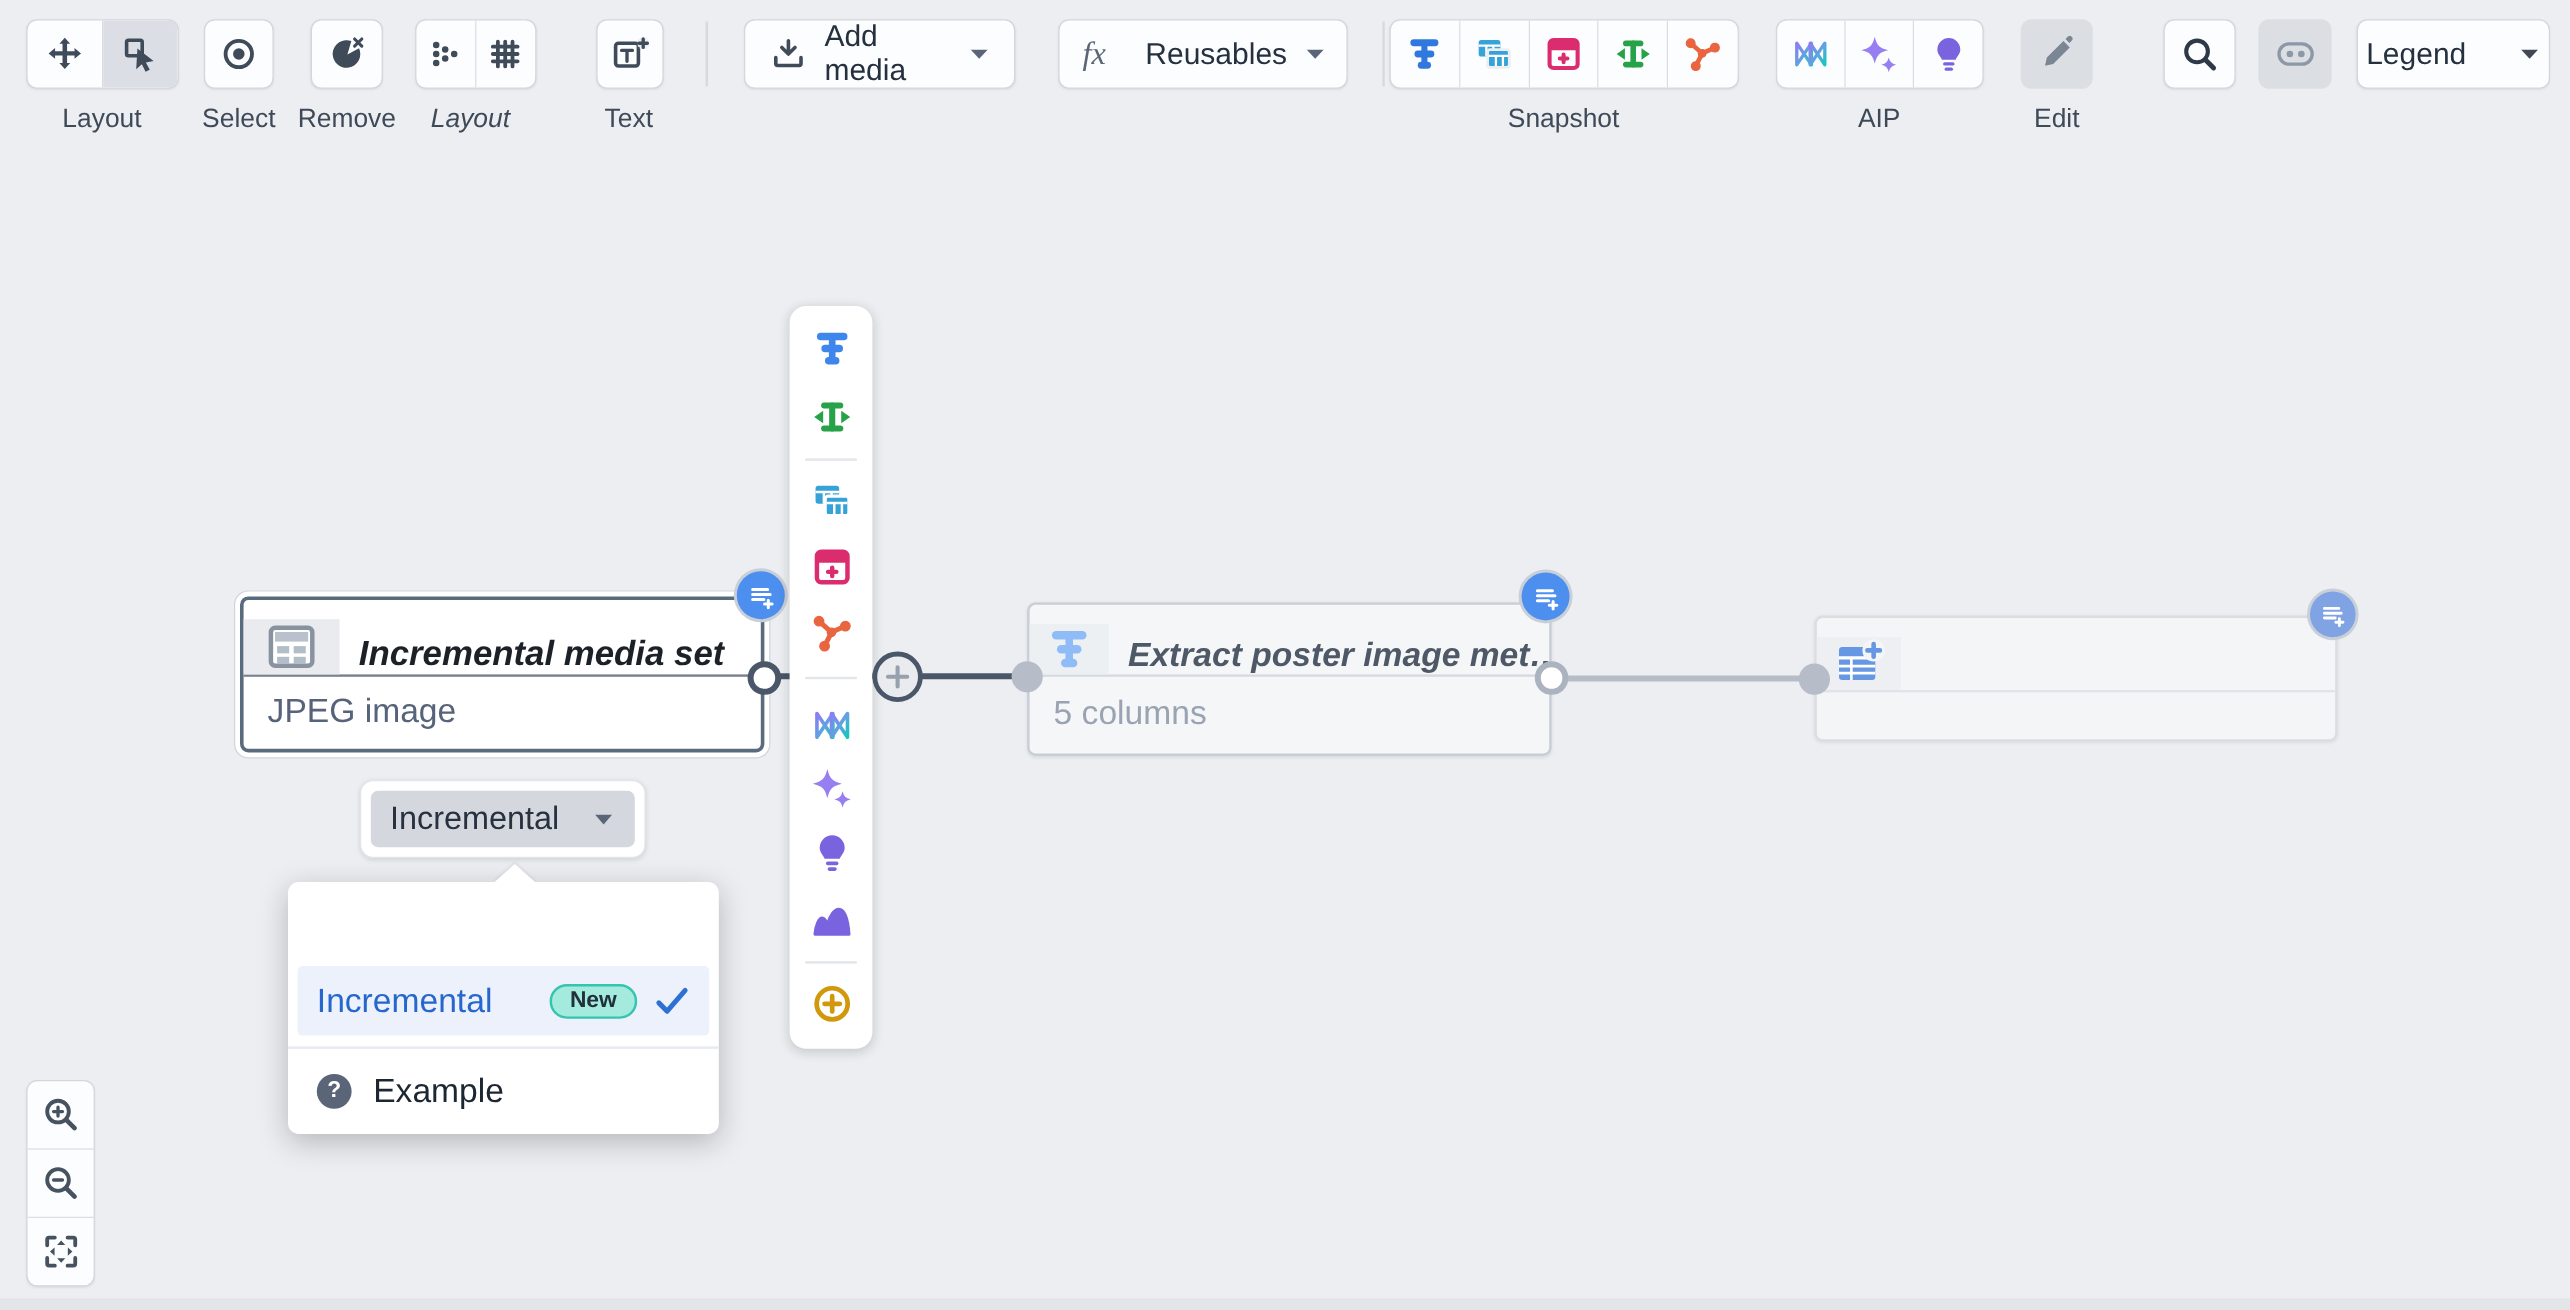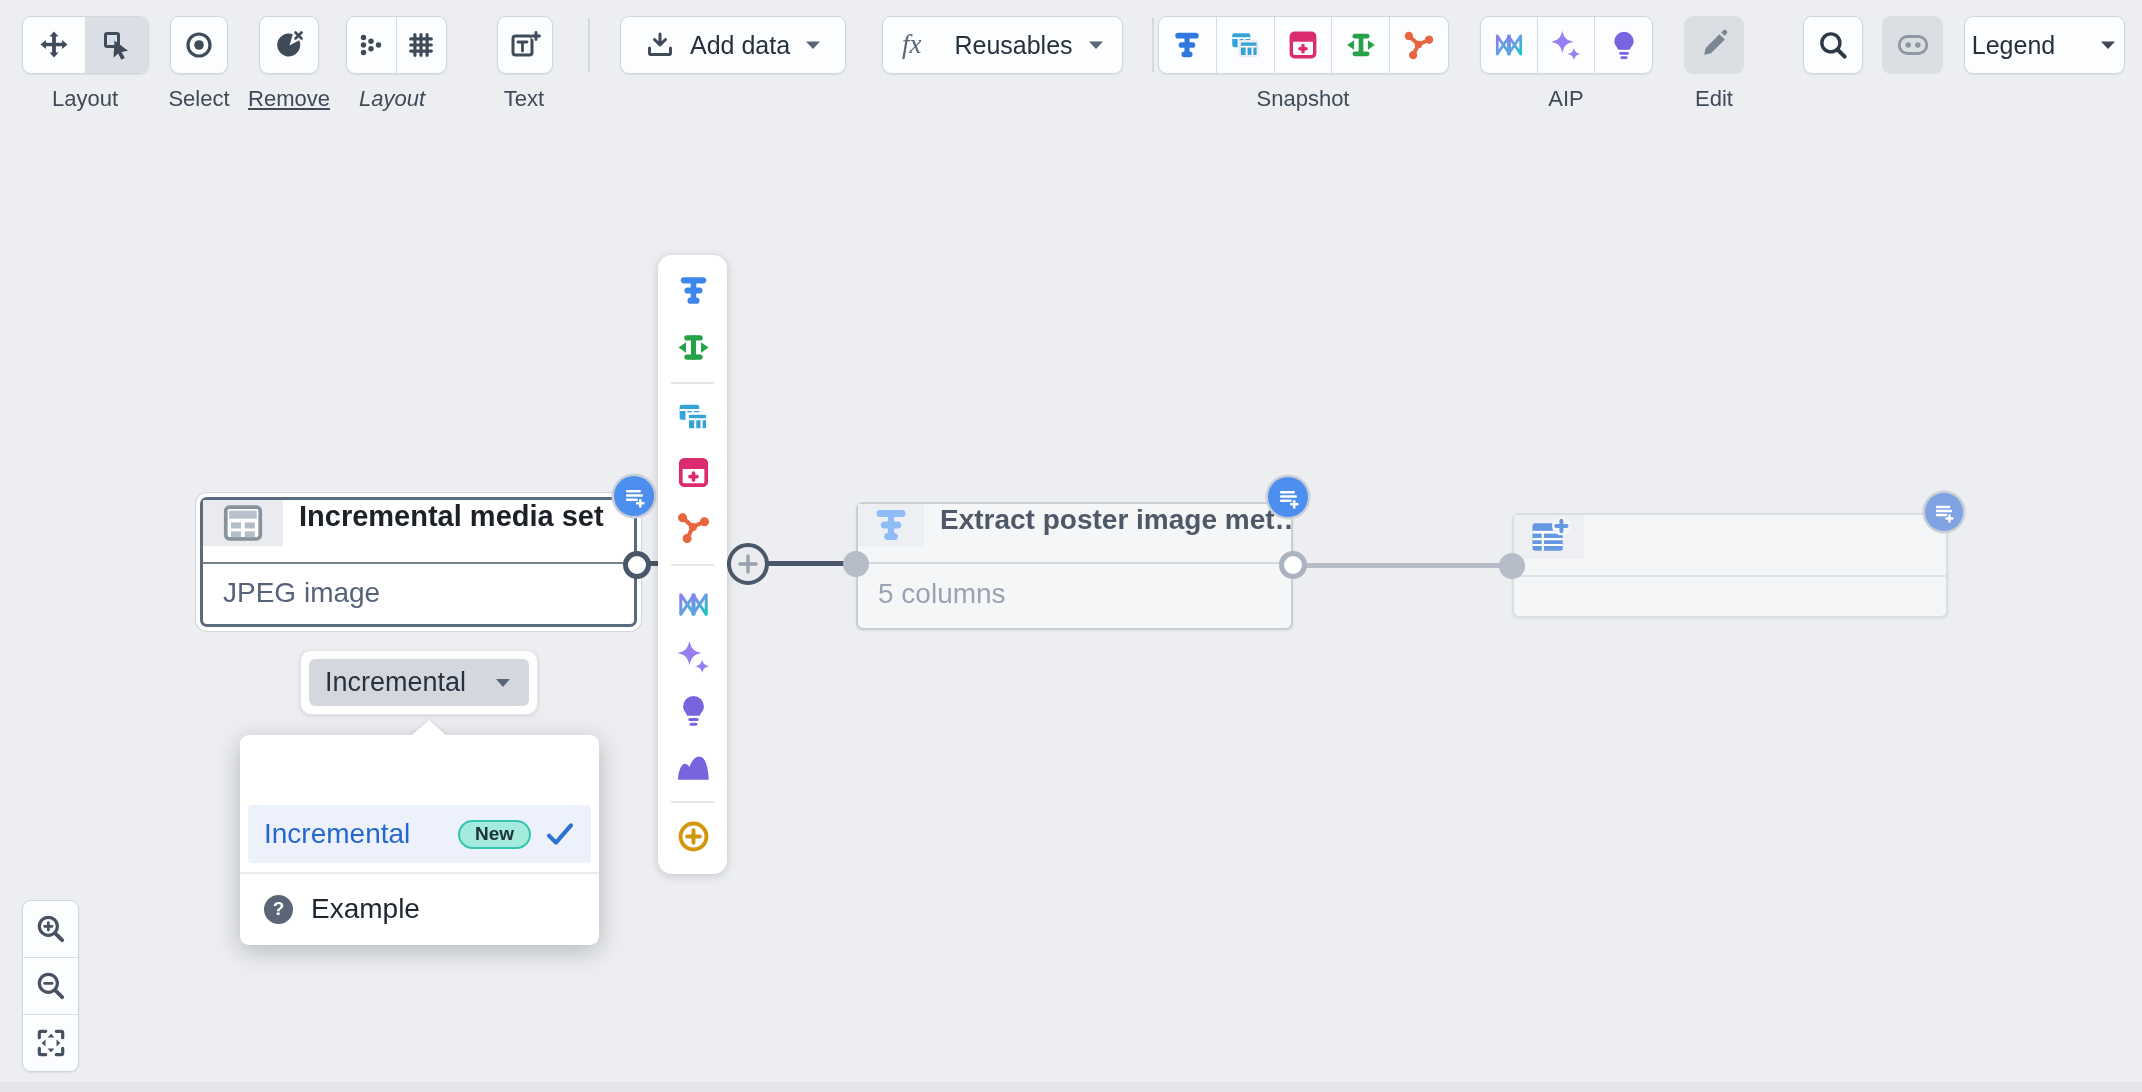--- a/index.html
+++ b/index.html
@@ -13,21 +13,21 @@
   .cell{height:100%;display:flex;align-items:center;justify-content:center;border-right:1px solid #D9DDE2;}
   .cell:last-child{border-right:none;}
   .cell.active{background:#DBDFE5;}
   .btn.grey{background:#DBDFE4;border:none;box-shadow:none;}
   .btn.textbtn{gap:14px;font-size:25px;color:#26313F;padding:0 20px;}
   .tb-label{position:absolute;top:86px;font-size:22px;color:#3F4A58;text-align:center;transform:translateX(-50%);white-space:nowrap;}
   .vsep{position:absolute;top:18px;height:54px;width:2px;background:#D6DADF;}
   
   .edge{position:absolute;border-radius:3px;z-index:1;}
   .node{position:absolute;border-radius:7px;z-index:2;}
-  .node .hdr{display:flex;align-items:flex-start;}
+  .node .hdr{display:flex;align-items:flex-end;font-style:italic;}
   .icon-cell{display:flex;align-items:center;justify-content:center;flex:none;}
   .node .title{display:flex;align-items:center;font-weight:bold;white-space:nowrap;overflow:hidden;padding-left:16px;}
   .node .sub{display:flex;align-items:center;padding-left:20px;}
   .port{position:absolute;border-radius:50%;z-index:3;}
   .badge{position:absolute;width:40px;height:40px;border-radius:50%;display:flex;align-items:center;justify-content:center;z-index:4;}
   .palette{position:absolute;left:658px;top:255px;width:69px;height:619px;background:#fff;border-radius:14px;
            box-shadow:0 2px 10px rgba(17,20,24,.18);z-index:5;}
   .pal-ic{position:absolute;left:15px;width:40px;height:40px;display:flex;align-items:center;justify-content:center;}
   .pal-div{position:absolute;left:13px;width:43px;height:2px;background:#E2E5E9;}
   .plus-circle{position:absolute;left:727px;top:543px;width:42px;height:42px;border-radius:50%;
@@ -92,21 +92,21 @@
   <div class="tb-label" style="left:199px;">Select</div>
 
   <div class="btn" style="left:259px;width:60px;">
     <span>
       <svg width="32" height="32" viewBox="0 0 32 32">
           <path fill="#404B5A" d="M26.2 11.2A11.5 11.5 0 1 1 19.8 5.2L16.5 16.5z"></path>
           <path stroke="#404B5A" stroke-width="2.6" stroke-linecap="round" d="M22.5 3.5l6 6M28.5 3.5l-6 6"></path>
         </svg>
     </span>
   </div>
-  <div class="tb-label" style="left:289px;text-decoration:underline;">Remove</div>
+  <div class="tb-label" style="left:289px;">Remove</div>
 
   <div class="group" style="left:346px;width:101px;">
     <div class="cell" style="width:50px;">
       <span>
         <svg width="30" height="30" viewBox="0 0 32 32" fill="#404B5A">
             <circle cx="8" cy="8" r="2.9"></circle>
             <circle cx="8" cy="16" r="2.9"></circle>
             <circle cx="8" cy="24" r="2.9"></circle>
             <circle cx="16" cy="12" r="2.9"></circle>
             <circle cx="16" cy="20" r="2.9"></circle>
@@ -137,21 +137,21 @@
   <div class="tb-label" style="left:524px;">Text</div>
 
   <div class="vsep" style="left:588px;"></div>
 
   <div class="btn textbtn" style="left:620px;width:226px;">
     <span>
       <svg width="32" height="32" viewBox="0 0 32 32" fill="none" stroke="#404B5A" stroke-width="3" stroke-linecap="round" stroke-linejoin="round">
           <path d="M16 5v11M16 16l-5.5-5.5M16 16l5.5-5.5M5.5 19v5a1.6 1.6 0 0 0 1.6 1.6h17.8a1.6 1.6 0 0 0 1.6-1.6v-5"></path>
         </svg>
     </span>
-    <span>Add data</span>
+    <span>Add media</span>
     <span>
       <svg width="18" height="16" viewBox="0 0 18 16">
           <path fill="#5A6577" d="M2 4.5h14L9 12z"></path>
         </svg>
     </span>
   </div>
 
   <div class="btn textbtn" style="left:882px;width:241px;">
     <span>
       <svg width="40" height="32" viewBox="0 0 40 32">

